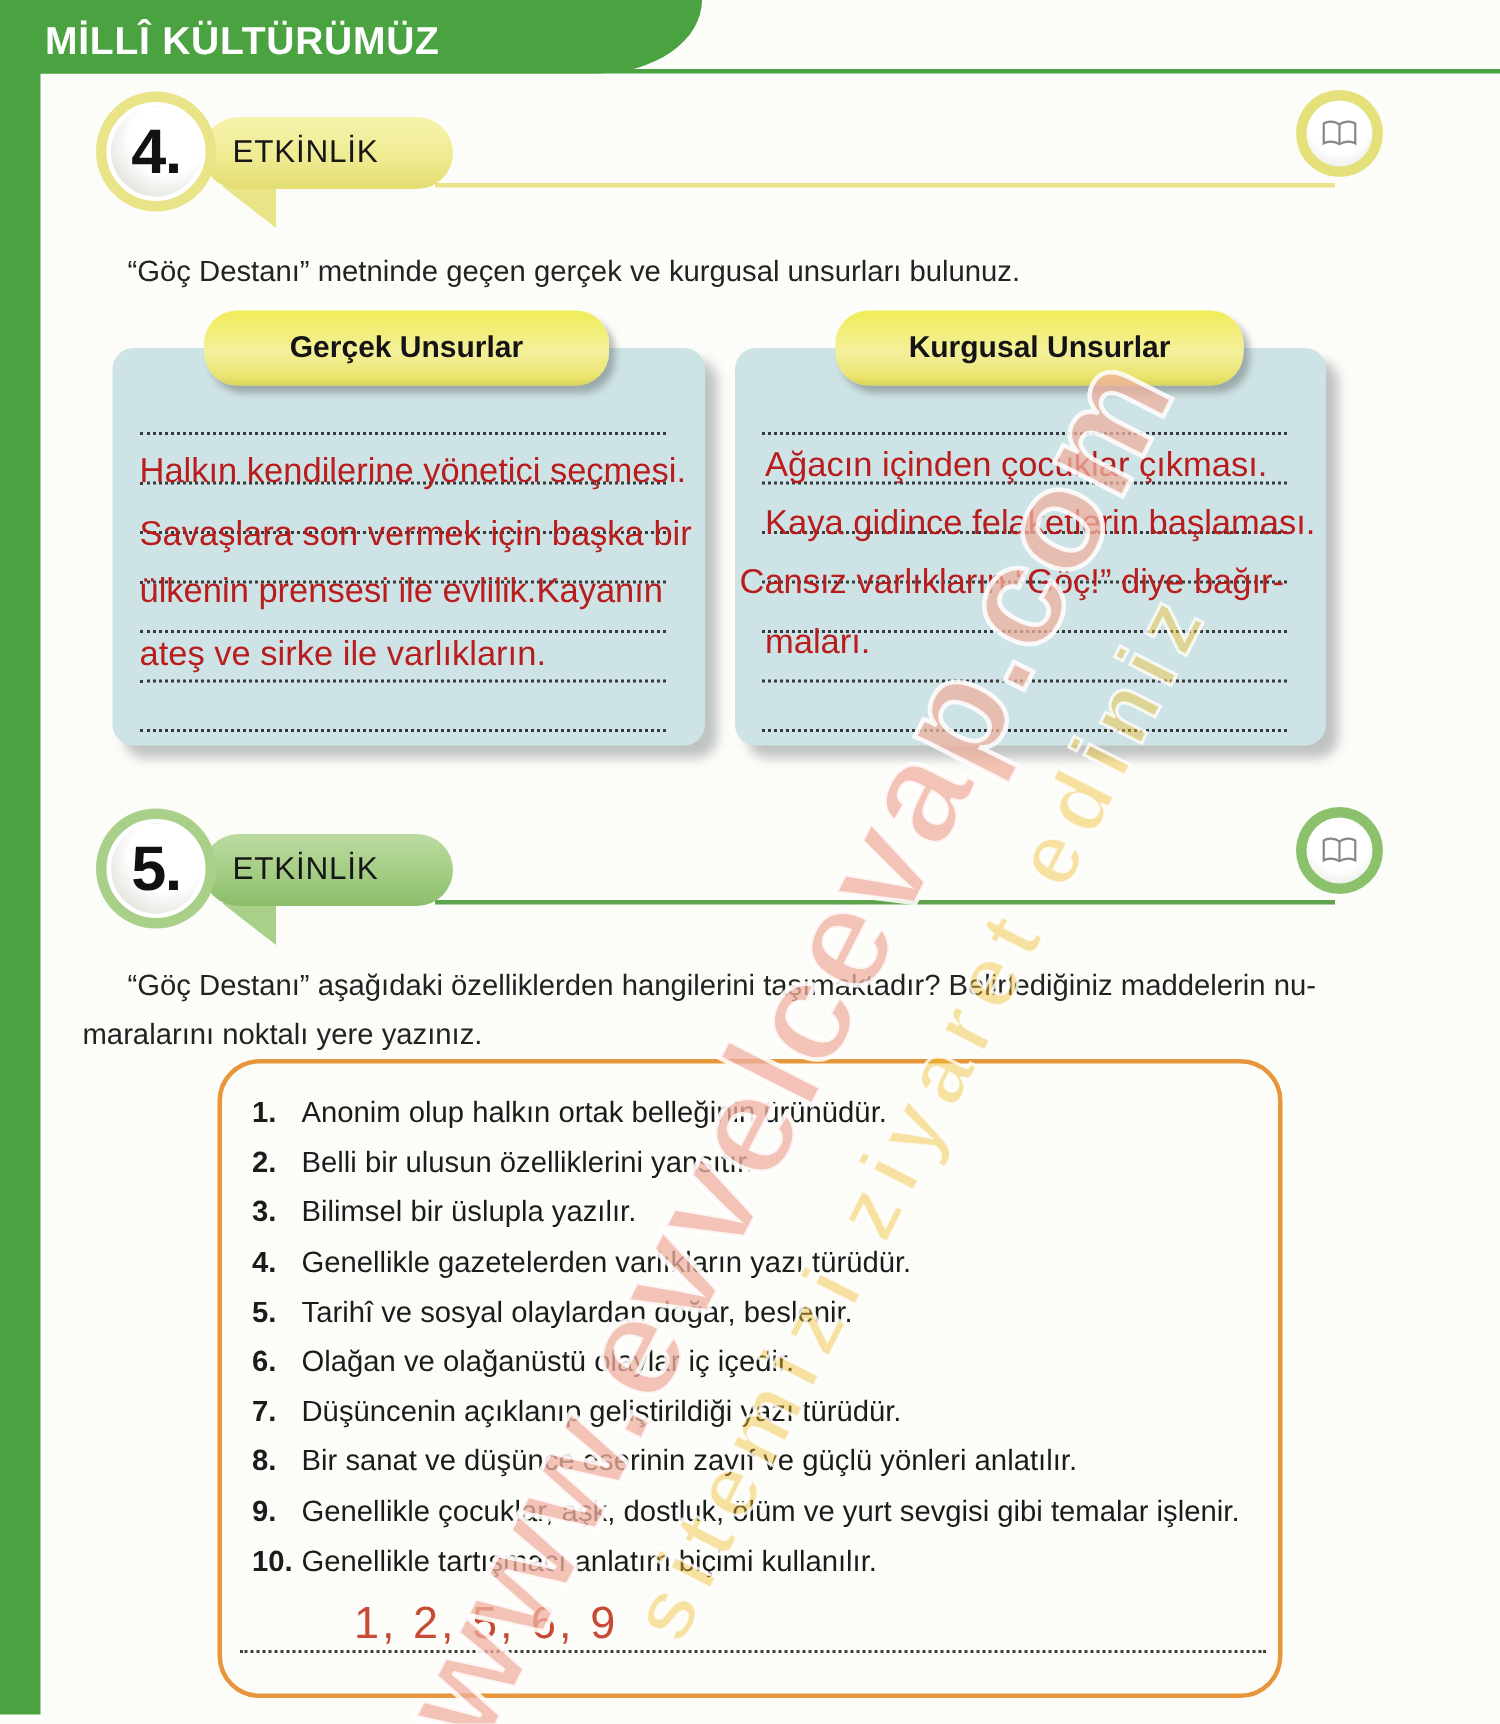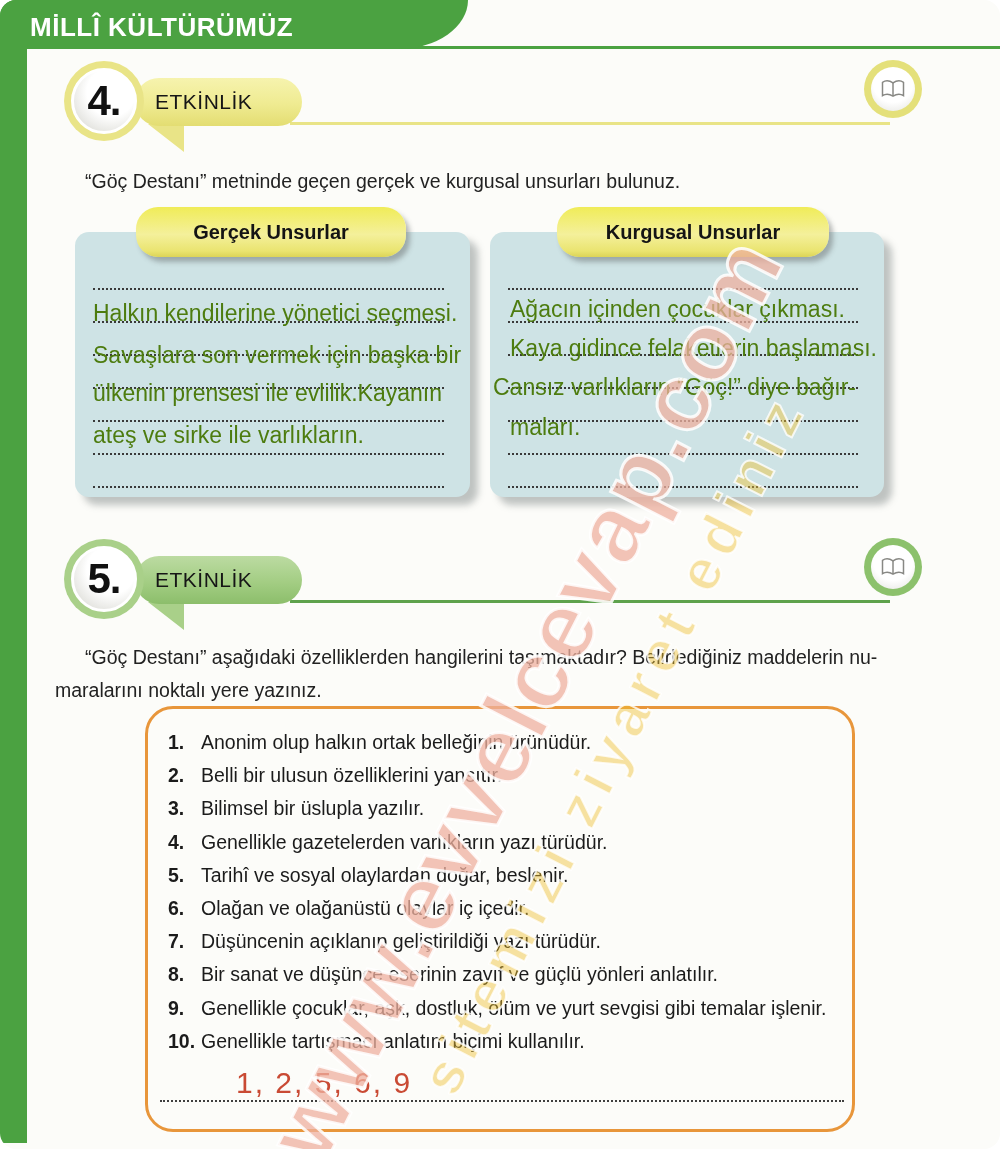--- a/index.html
+++ b/index.html
@@ -1,18 +1,18 @@
 <!DOCTYPE html>
 <html><head>
 <meta charset="utf-8">
 <style>
   html,body{margin:0;padding:0;}
   .page{
     position:relative; width:1000px; height:1149px; overflow:hidden;
-    background:#fcfcf9; font-family:"Liberation Sans", sans-serif; color:#1d1d1b;border-radius:16px;
+    background:#fcfcf9; font-family:"Liberation Sans", sans-serif; color:#1d1d1b;
   }
   
   .left-bar{position:absolute;left:0;top:0;width:27px;height:1143px;background:#4ba241;}
   .header-line{position:absolute;left:0;top:46px;width:1000px;height:3px;background:#4ba241;}
   .header-block{position:absolute;left:0;top:0;width:468px;height:49px;background:#4ba241;
     border-bottom-right-radius:70px 49px;}
   .header-title{position:absolute;left:30px;top:12px;font-size:26px;font-weight:bold;color:#ffffff;letter-spacing:.5px;}
   
   .act-line{position:absolute;height:3px;}
   .act-line.y{background:#e9e487;}
@@ -42,21 +42,21 @@
     background:radial-gradient(circle at 50% 35%, #ffffff 55%, #e2e2de 100%);
     display:flex;align-items:center;justify-content:center;}
   
   .instr{position:absolute;font-size:19.5px;line-height:33px;color:#222;}
   .instr .ind{display:block;text-indent:30px;}
   .instr .cont{display:block;}
   
   .blue-box{position:absolute;width:395px;height:265px;background:#cee3e5;border-radius:14px;
     box-shadow:8px 8px 7px rgba(100,110,110,.40);}
   .dotline{position:absolute;left:18px;right:26px;height:0;border-bottom:2px dotted #3a3a3a;}
-  .red-line{position:absolute;left:18px;font-size:23px;color:#4d7c0f;white-space:nowrap;}
+  .red-line{position:absolute;left:18px;font-size:23px;color:#b91c1c;white-space:nowrap;}
   .tab{position:absolute;width:270px;height:50px;border-radius:22px;
     background:linear-gradient(180deg,#f0ec58 0%,#f4f09b 55%,#eae470 88%,#dcd457 100%);
     box-shadow:4px 5px 5px rgba(95,100,100,.45);
     display:flex;align-items:center;justify-content:center;z-index:5;}
   .tab span{font-size:20px;font-weight:bold;color:#141414;}
   
   .orange-box{position:absolute;left:145px;top:706px;width:704px;height:420px;
     border:3px solid #e8963b;border-radius:28px;background:transparent;}
   .olist{position:absolute;left:20px;top:22px;}
   .orow{display:flex;height:33.2px;align-items:flex-start;font-size:19.5px;color:#1b1b1b;}

